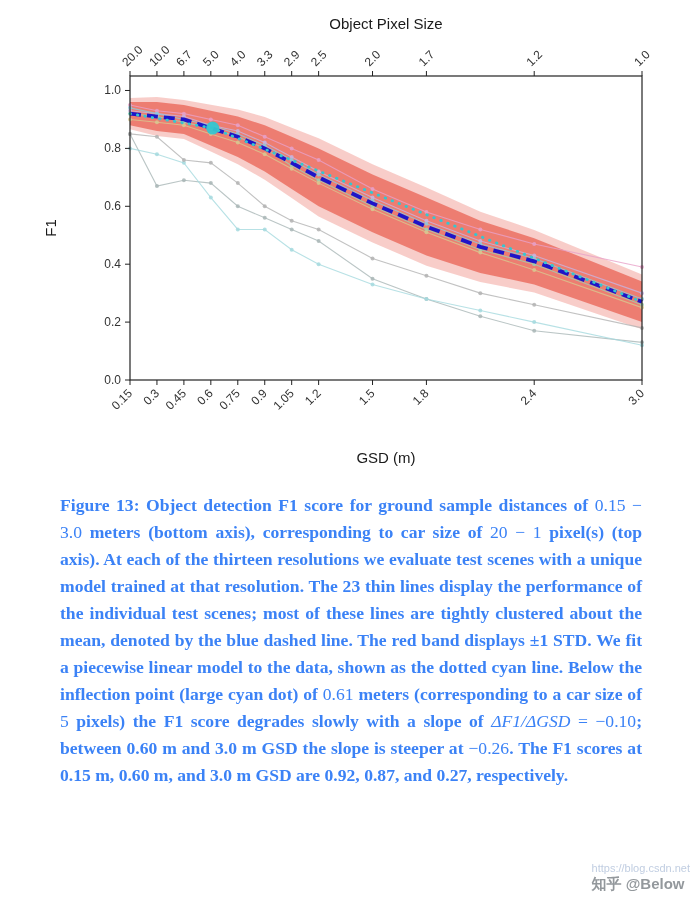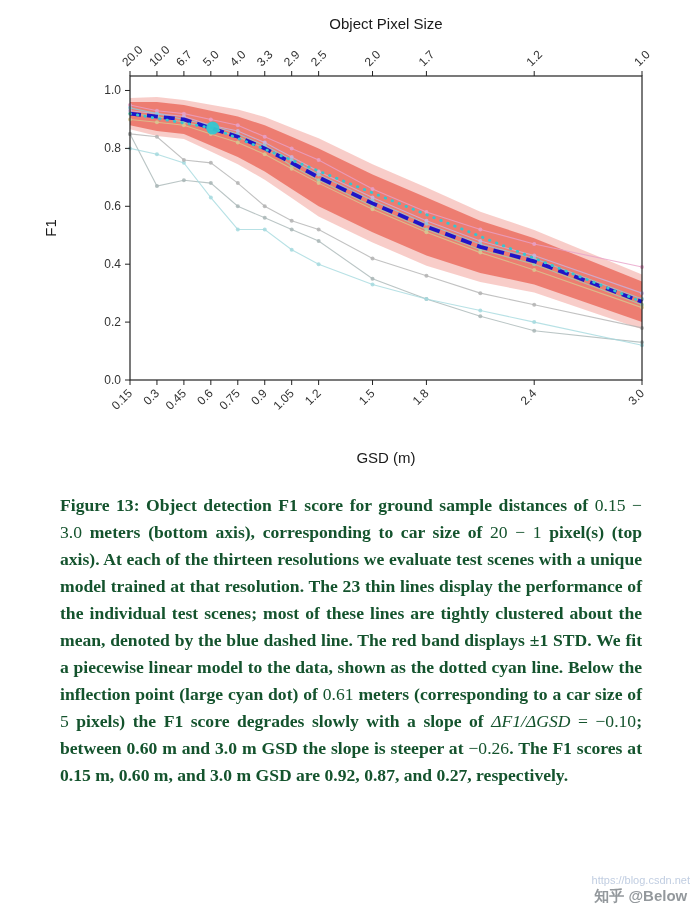--- a/index.html
+++ b/index.html
@@ -6,27 +6,27 @@
   body{
     width:700px;height:911px;background:#ffffff;position:relative;overflow:hidden;
     font-family:"Liberation Serif", serif;
   }
   .figure-wrap{width:700px;padding-top:12px;}
   svg.chart{display:block;margin:0 auto;}
   svg text{font-family:"Liberation Sans", sans-serif;}
   .caption{
     margin:22px 58px 0 60px;
     font-family:"Liberation Serif", serif;
-    font-size:17.6px;line-height:27px;font-weight:bold;color:#14532d;
+    font-size:17.6px;line-height:27px;font-weight:bold;color:#3b82f6;
     text-align:justify;
   }
   .caption .m{font-weight:normal;}
   .caption .mi{font-weight:normal;font-style:italic;}
   .watermark{
-    position:absolute;right:10px;bottom:6px;text-align:center;
+    position:absolute;right:10px;bottom:18px;text-align:left;
     font-family:"Liberation Sans", sans-serif;pointer-events:none;margin-top:8px;
   }
   .watermark .wm-url{font-size:11px;color:rgba(150,172,205,0.6);display:block;line-height:13px;}
   .watermark .wm-credit{font-size:15px;color:rgba(128,134,139,0.85);font-weight:bold;display:block;line-height:18px;}
 </style>
 </head>
 <body>
 
 <div class="figure-wrap">
   <svg class="chart" width="648" height="458" viewBox="0 0 648 458" xmlns="http://www.w3.org/2000/svg">

